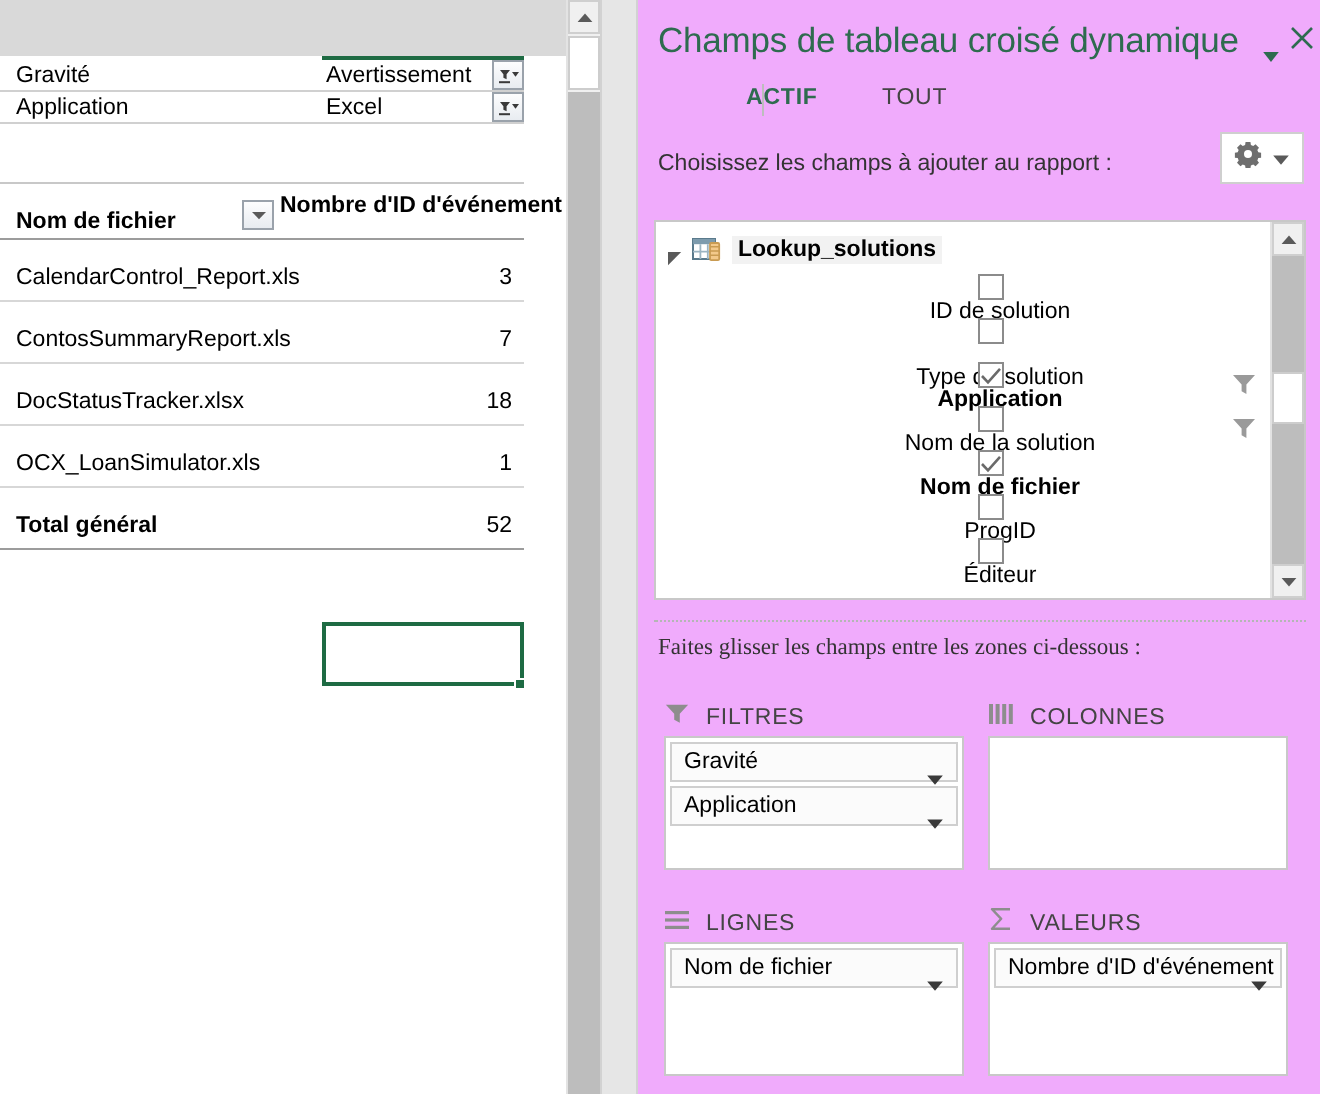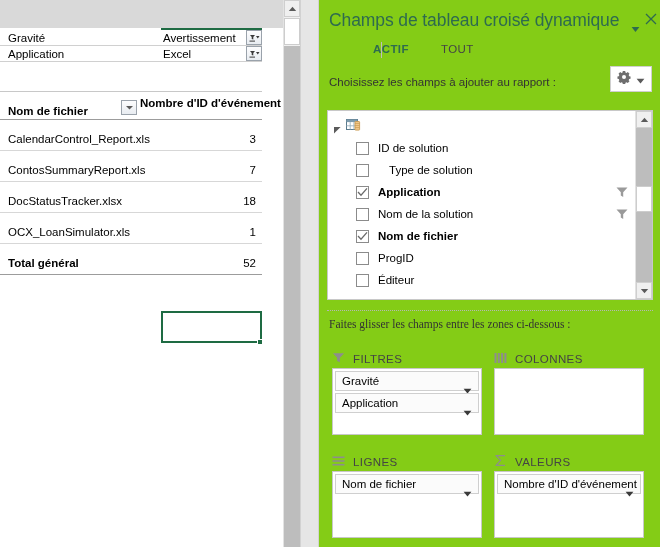--- a/index.html
+++ b/index.html
@@ -211,21 +211,21 @@
     background: #e6e6e6;
     border-left: 1px solid #d2d2d2;
     box-sizing: border-box;
   }
 
   
   #fields-pane {
     position: absolute;
     left: 318px; top: 0;
     width: 342px; height: 547px;
-    background: #84cc16;
+    background: #f0abfc;
     border-left: 1px solid #d2d2d2;
     box-sizing: border-box;
   }
   #pane-title {
     position: absolute;
     left: 10px; top: 10px;
     font-size: 17.5px;
     color: #2e6b4f;
     white-space: nowrap;
     letter-spacing: -0.1px;
@@ -327,20 +327,21 @@
     padding: 1px 3px;
   }
   .fl-item {
     position: absolute;
     left: 28px;
     height: 22px;
     width: 279px;
     display: flex;
     align-items: center;
     cursor: pointer;
+    flex-direction: column;
   }
   .fl-check {
     width: 13px; height: 13px;
     border: 1px solid #8b8b8b;
     background: #ffffff;
     box-sizing: border-box;
     display: flex;
     align-items: center;
     justify-content: center;
     flex: 0 0 auto;
@@ -593,20 +594,21 @@
           </span>
           <span id="fl-root-icon">
             <svg width="16" height="14" viewBox="0 0 16 14">
               <rect x="0.5" y="1.5" width="11" height="10" fill="#ffffff" stroke="#5a7a8c" stroke-width="1"></rect>
               <rect x="0.5" y="1.5" width="11" height="2.6" fill="#7d9bad"></rect>
               <path d="M4.2 4.1 V11.5 M7.9 4.1 V11.5 M0.5 7.8 H11.5" stroke="#9bb4c2" stroke-width="0.9"></path>
               <rect x="9" y="3.5" width="4.6" height="8.6" rx="0.6" fill="#f3c98b" stroke="#c99b52" stroke-width="0.9"></rect>
               <path d="M9 5.4 H13.6 M9 7.5 H13.6 M9 9.6 H13.6" stroke="#c99b52" stroke-width="0.7"></path>
             </svg>
           </span>
+          <span id="fl-root-label">Lookup_solutions</span>
         </div>
 
         <div class="fl-item" style="top:26px;">
           <span class="fl-check"></span>
           <span class="fl-label">ID de solution</span>
         </div>
 
         <div class="fl-item" style="top:48px;gap:11px;">
           <span class="fl-check"></span>
           <span class="fl-label">Type de solution</span>

